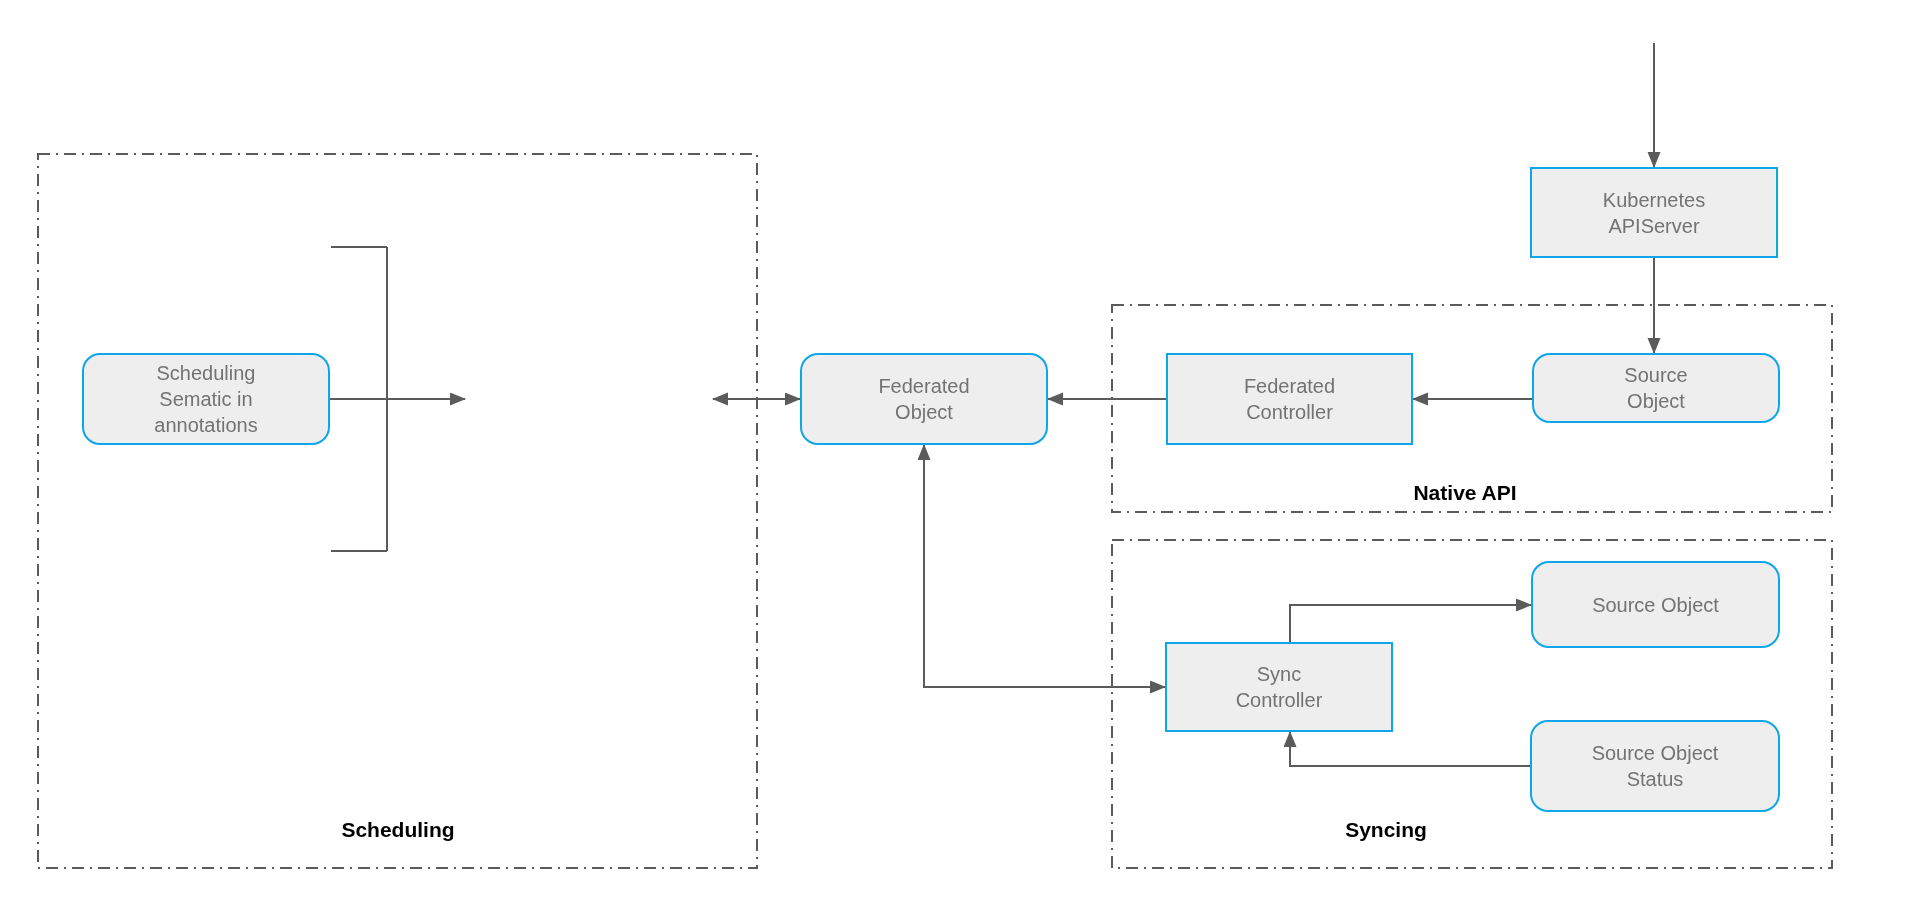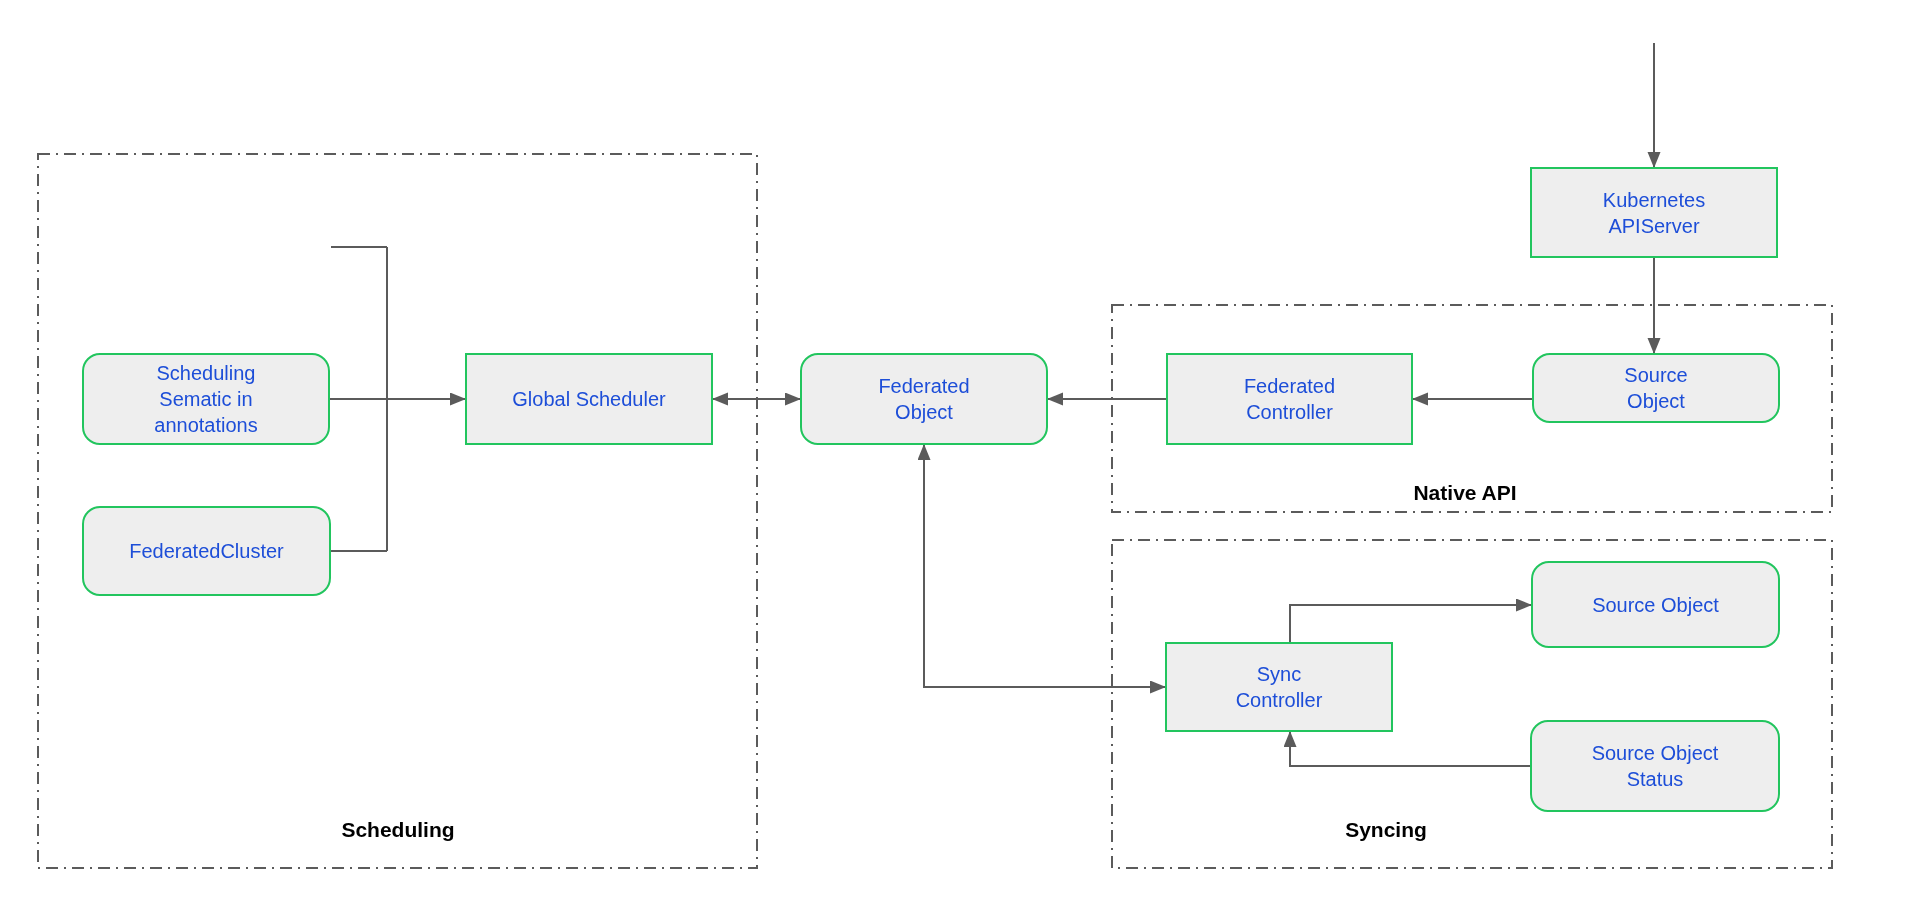--- a/index.html
+++ b/index.html
@@ -1,21 +1,21 @@
 <!DOCTYPE html>
 <html><head>
 <meta charset="utf-8">
 <style>
   html,body{margin:0;padding:0;background:#ffffff;}
   #canvas{position:relative;width:1920px;height:906px;background:#ffffff;overflow:hidden;
           font-family:"Liberation Sans",sans-serif;}
   #wires{position:absolute;left:0;top:0;width:1920px;height:906px;}
-  .node{position:absolute;box-sizing:border-box;background:#eeeeee;border:2px solid #22c55e;
+  .node{position:absolute;box-sizing:border-box;background:#eeeeee;border:2px solid #0ea5e9;
         display:flex;align-items:center;justify-content:center;text-align:center;
-        font-size:20px;line-height:1.3;color:#1d4ed8;white-space:pre-line;}
+        font-size:20px;line-height:1.3;color:#737373;white-space:pre-line;}
   .rounded{border-radius:18px;}
   .group-label{position:absolute;font-weight:bold;font-size:21px;color:#000000;text-align:center;}
 
   #n-propagation      {left:83px;  top:202px; width:248px; height:90px;}
   #n-sematic          {left:82px;  top:353px; width:248px; height:92px;}
   #n-fedcluster       {left:82px;  top:506px; width:249px; height:90px;}
   #n-globalsched      {left:465px; top:353px; width:248px; height:92px;}
   #n-fedobject        {left:800px; top:353px; width:248px; height:92px;}
   #n-fedcontroller    {left:1166px;top:353px; width:247px; height:92px;}
   #n-sourceobj-native {left:1532px;top:353px; width:248px; height:70px;}
@@ -64,26 +64,20 @@
     <path d="M 1290 642 L 1290 605 L 1531 605" fill="none" stroke="#5b5b5b" stroke-width="2" marker-end="url(#arr)"></path>
 
     <path d="M 1530 766 L 1290 766 L 1290 732" fill="none" stroke="#5b5b5b" stroke-width="2" marker-end="url(#arr)"></path>
   </svg>
 
   <div class="node rounded" id="n-sematic">
     <span>Scheduling
 Sematic in
 annotations</span>
   </div>
-  <div class="node rounded" id="n-fedcluster">
-    <span>FederatedCluster</span>
-  </div>
-  <div class="node" id="n-globalsched">
-    <span>Global Scheduler</span>
-  </div>
   <div class="node rounded" id="n-fedobject">
     <span>Federated
 Object</span>
   </div>
   <div class="node" id="n-fedcontroller">
     <span>Federated
 Controller</span>
   </div>
   <div class="node rounded" id="n-sourceobj-native">
     <span>Source

